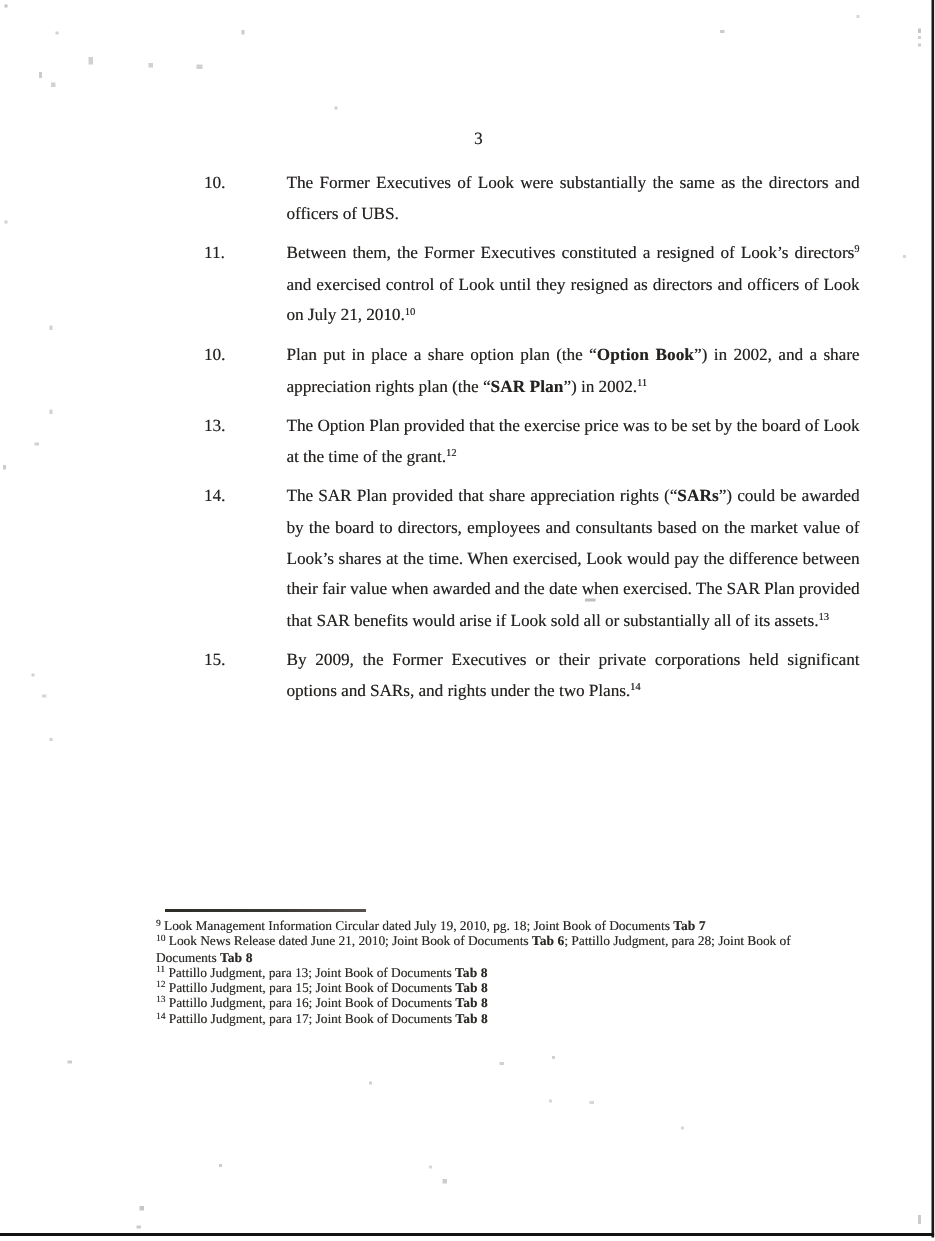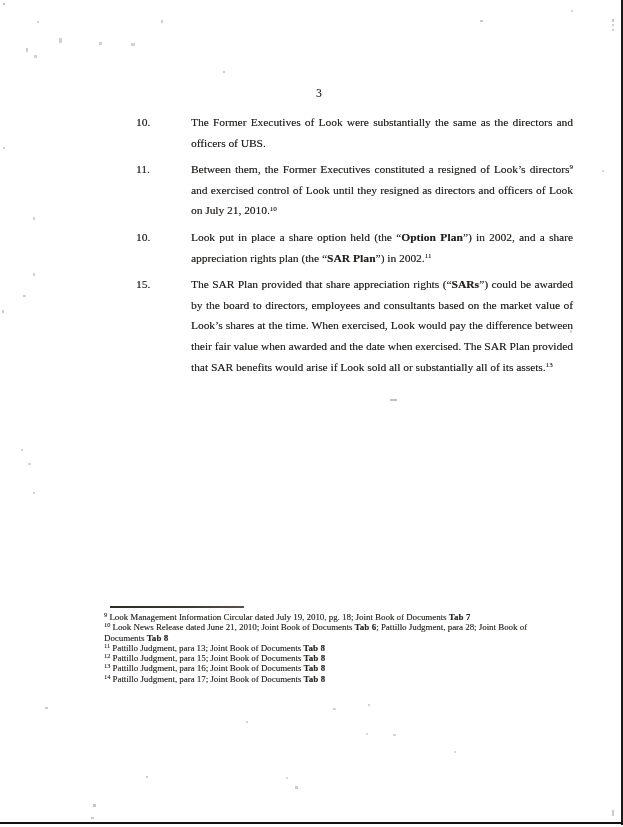--- a/index.html
+++ b/index.html
@@ -87,25 +87,33 @@
       <div class="para">
         <div class="para-num">10.</div>
         <div class="para-body"><span>The Former Executives of Look were substantially the same as the directors and officers of UBS.</span></div>
       </div>
       <div class="para">
         <div class="para-num">11.</div>
         <div class="para-body"><span>Between them, the Former Executives constituted a resigned of Look’s directors</span><sup class="fn-ref">9</sup><span> and exercised control of Look until they resigned as directors and officers of Look on July 21, 2010.</span><sup class="fn-ref">10</sup></div>
       </div>
       <div class="para">
         <div class="para-num">10.</div>
-        <div class="para-body"><span>Look put in place a share option held (the “</span><span class="b">Option Plan</span><span>”) in 2002, and a share appreciation rights plan (the “</span><span class="b">SAR Plan</span><span>”) in 2002.</span><sup class="fn-ref">11</sup></div>
+        <div class="para-body"><span>Plan put in place a share option plan (the “</span><span class="b">Option Book</span><span>”) in 2002, and a share appreciation rights plan (the “</span><span class="b">SAR Plan</span><span>”) in 2002.</span><sup class="fn-ref">11</sup></div>
+      </div>
+      <div class="para">
+        <div class="para-num">13.</div>
+        <div class="para-body"><span>The Option Plan provided that the exercise price was to be set by the board of Look at the time of the grant.</span><sup class="fn-ref">12</sup></div>
+      </div>
+      <div class="para">
+        <div class="para-num">14.</div>
+        <div class="para-body"><span>The SAR Plan provided that share appreciation rights (“</span><span class="b">SARs</span><span>”) could be awarded by the board to directors, employees and consultants based on the market value of Look’s shares at the time. When exercised, Look would pay the difference between their fair value when awarded and the date when exercised. The SAR Plan provided that SAR benefits would arise if Look sold all or substantially all of its assets.</span><sup class="fn-ref">13</sup></div>
       </div>
       <div class="para">
         <div class="para-num">15.</div>
-        <div class="para-body"><span>The SAR Plan provided that share appreciation rights (“</span><span class="b">SARs</span><span>”) could be awarded by the board to directors, employees and consultants based on the market value of Look’s shares at the time. When exercised, Look would pay the difference between their fair value when awarded and the date when exercised. The SAR Plan provided that SAR benefits would arise if Look sold all or substantially all of its assets.</span><sup class="fn-ref">13</sup></div>
+        <div class="para-body"><span>By 2009, the Former Executives or their private corporations held significant options and SARs, and rights under the two Plans.</span><sup class="fn-ref">14</sup></div>
       </div>
     </div>
   <div class="footnote-sep"></div>
   <div class="footnotes" id="footnotes">
       <div class="footnote"><sup class="fn-ref">9</sup><span> Look Management Information Circular dated July 19, 2010, pg. 18; Joint Book of Documents </span><span class="b">Tab 7</span></div>
       <div class="footnote"><sup class="fn-ref">10</sup><span> Look News Release dated June 21, 2010; Joint Book of Documents </span><span class="b">Tab 6</span><span>; Pattillo Judgment, para 28; Joint Book of Documents </span><span class="b">Tab 8</span></div>
       <div class="footnote"><sup class="fn-ref">11</sup><span> Pattillo Judgment, para 13; Joint Book of Documents </span><span class="b">Tab 8</span></div>
       <div class="footnote"><sup class="fn-ref">12</sup><span> Pattillo Judgment, para 15; Joint Book of Documents </span><span class="b">Tab 8</span></div>
       <div class="footnote"><sup class="fn-ref">13</sup><span> Pattillo Judgment, para 16; Joint Book of Documents </span><span class="b">Tab 8</span></div>
       <div class="footnote"><sup class="fn-ref">14</sup><span> Pattillo Judgment, para 17; Joint Book of Documents </span><span class="b">Tab 8</span></div>

